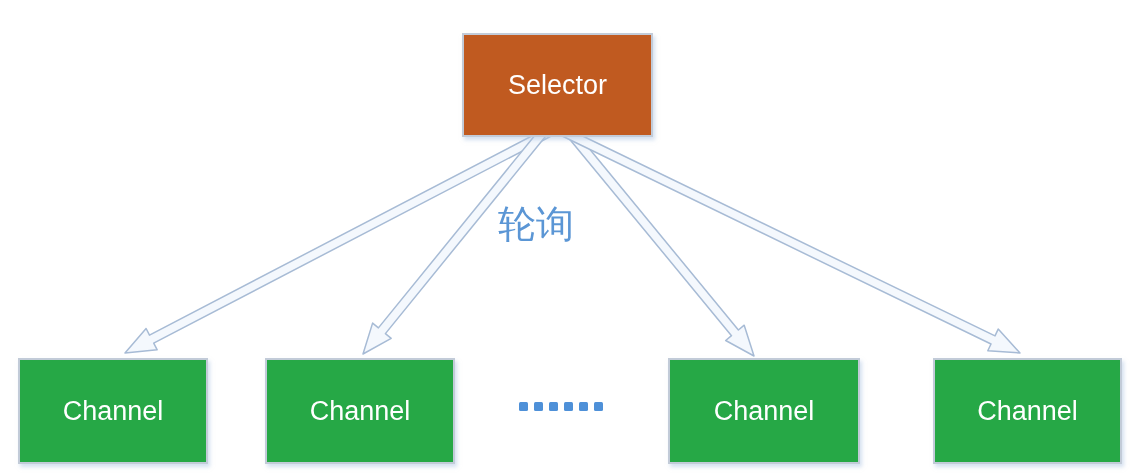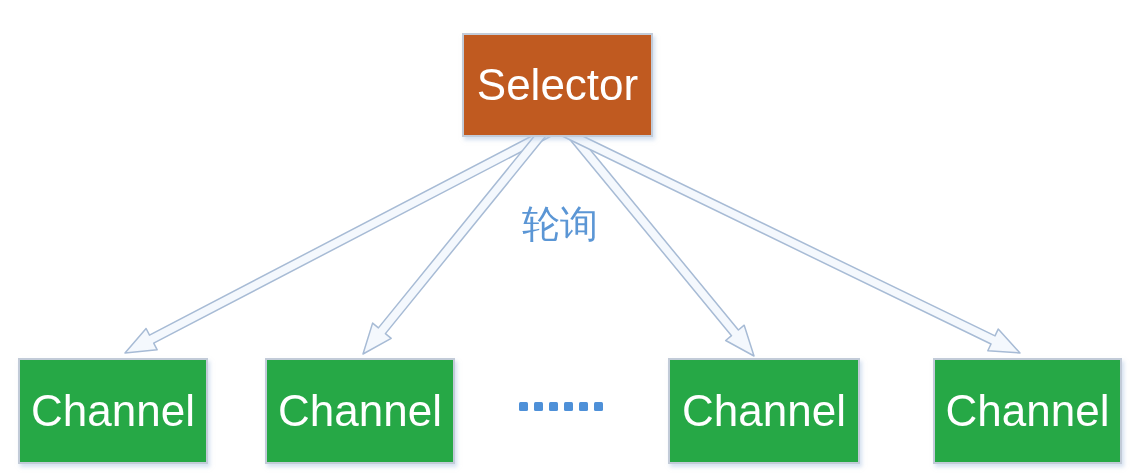--- a/index.html
+++ b/index.html
@@ -31,21 +31,21 @@
   }
   .node {
     position: absolute;
     box-sizing: border-box;
     display: flex;
     align-items: center;
     justify-content: center;
     border: 2px solid var(--box-border, #C2CBD8);
     box-shadow: 2px 3px 4px rgba(176, 198, 228, 0.55);
     color: #ffffff;
-    font-size: 44px;
+    font-size: 27px;
     line-height: 1;
     z-index: 2;
     text-align: center;
   }
   .node.selector {
     left: 462px;
     top: 33px;
     width: 191px;
     height: 104px;
     background: var(--selector-fill, #C05A20);
@@ -58,21 +58,21 @@
   .node.channel.c1 { left: 18px;  width: 190px; }
   .node.channel.c2 { left: 265px; width: 190px; }
   .node.channel.c3 { left: 668px; width: 192px; }
   .node.channel.c4 { left: 933px; width: 189px; }
 
   .polling-label {
     position: absolute;
     left: 498px;
     top: 203px;
     width: 100px;
-    text-align: right;
+    text-align: left;
     font-size: 38px;
     line-height: 1.15;
     color: var(--polling-text, #5B96D5);
     font-family: "DejaVu Sans", sans-serif;
     z-index: 3;
   }
   .ellipsis-dots {
     position: absolute;
     left: 519px;
     top: 402px;

